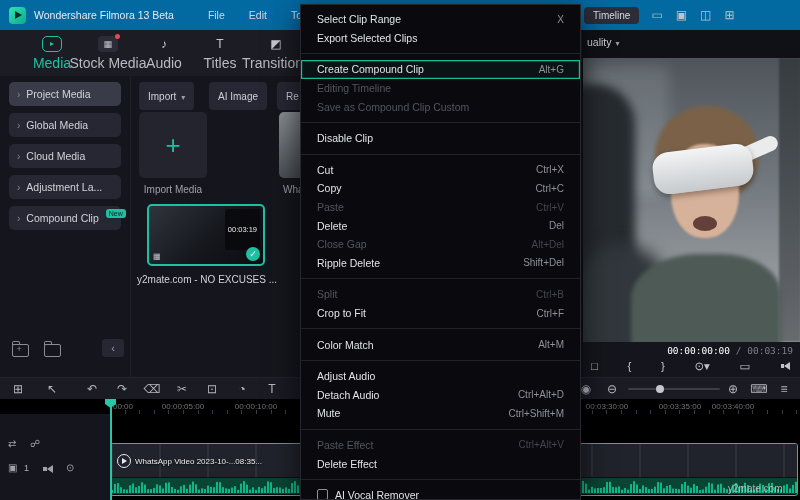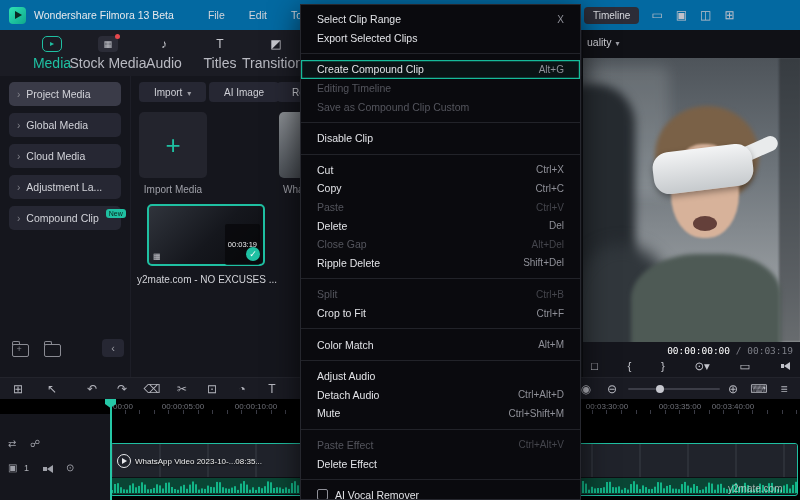--- a/index.html
+++ b/index.html
@@ -31,29 +31,29 @@
   .nav-chev{color:#84858d;font-size:10px}
   .badge{background:#1fc0a2;color:#08251e;font-size:7px;padding:1px 3px;border-radius:3px;transform:translateY(-5px);margin-left:1px}
   .nav-bottom{position:absolute;left:0;top:338px;width:130px;height:26px}
   .folder{position:absolute;width:15px;height:11px;border:1.2px solid #8a8b93;border-radius:2px}
   .folder::before{content:'';position:absolute;top:-4px;left:-1px;width:6px;height:3px;border:1.2px solid #8a8b93;border-bottom:none;border-radius:2px 2px 0 0}
   .folder.add::after{content:'+';position:absolute;left:3.5px;top:-1px;font-size:9px;color:#8a8b93}
   .collapse{position:absolute;left:102px;top:1px;width:22px;height:18px;background:#262733;border-radius:4px;color:#9b9ca3;display:flex;align-items:center;justify-content:center;font-size:11px}
   .collapse::before{content:'‹'}
   
   .media-area{position:absolute;left:130px;top:76px;width:452px;height:301px;background:#15161d;border-left:1px solid #1d1e27}
-  .mbtn{position:absolute;height:20px;background:#262733;border-radius:4px;display:flex;align-items:center;gap:5px;padding:0 15px;font-size:10px;color:#cfd0d6}
+  .mbtn{position:absolute;height:28px;background:#262733;border-radius:4px;display:flex;align-items:center;gap:5px;padding:0 9px;font-size:10px;color:#cfd0d6}
   .caret::before{content:'▾';font-size:8px;color:#9b9ca3}
   .import-tile{position:absolute;left:8px;top:36px;width:68px;height:66px;background:#23242d;border-radius:5px;display:flex;align-items:center;justify-content:center}
   .plus{color:#1fc0a2;font-size:26px;font-weight:300;line-height:1}
   .plus::before{content:'+'}
   .tile2{position:absolute;left:148px;top:36px;width:92px;height:66px;border-radius:5px;background:linear-gradient(160deg,#8b8f94,#565b61 55%,#2f3338)}
   .tile-label{position:absolute;top:108px;font-size:10px;color:#9fa0a8;white-space:nowrap}
   .clip-thumb{position:absolute;left:16px;top:128px;width:118px;height:62px;border:2px solid #1fc0a2;border-radius:5px;box-sizing:border-box;background:linear-gradient(135deg,#30343c 0%,#15171d 55%,#0c0d11 100%)}
-  .dur{position:absolute;right:3px;top:18px;background:rgba(8,8,10,.78);border-radius:2px;padding:16px 3px;font-size:7.5px;color:#e9eaec}
+  .dur{position:absolute;right:3px;top:3px;background:rgba(8,8,10,.78);border-radius:2px;padding:16px 3px;font-size:7.5px;color:#e9eaec}
   .thumb-ic{position:absolute;left:4px;bottom:3px;font-size:8px;color:#c9cad0}
   .thumb-ic::before{content:'▦'}
   .check{position:absolute;right:3px;bottom:3px;width:14px;height:14px;border-radius:50%;background:#1fc0a2;color:#fff;font-size:9px;display:flex;align-items:center;justify-content:center}
   .check::before{content:'✓'}
   .clip-name{position:absolute;left:6px;top:198px;width:166px;font-size:10px;color:#d2d3d8;white-space:nowrap;overflow:hidden;text-overflow:ellipsis}
   
   .toolbar{position:absolute;left:0;top:377px;width:800px;height:22px;background:#1a1b23;border-top:1px solid #23242c;border-bottom:1px solid #101117}
   .tli{position:absolute;top:11px;transform:translate(-50%,-50%);font-size:12px;color:#b4b5bd}
   .slider{position:absolute;left:628px;top:10px;width:92px;height:2px;background:#3c3d47;border-radius:1px}
   .slider::after{content:'';position:absolute;left:28px;top:-3px;width:8px;height:8px;border-radius:50%;background:#c7c8cf}

